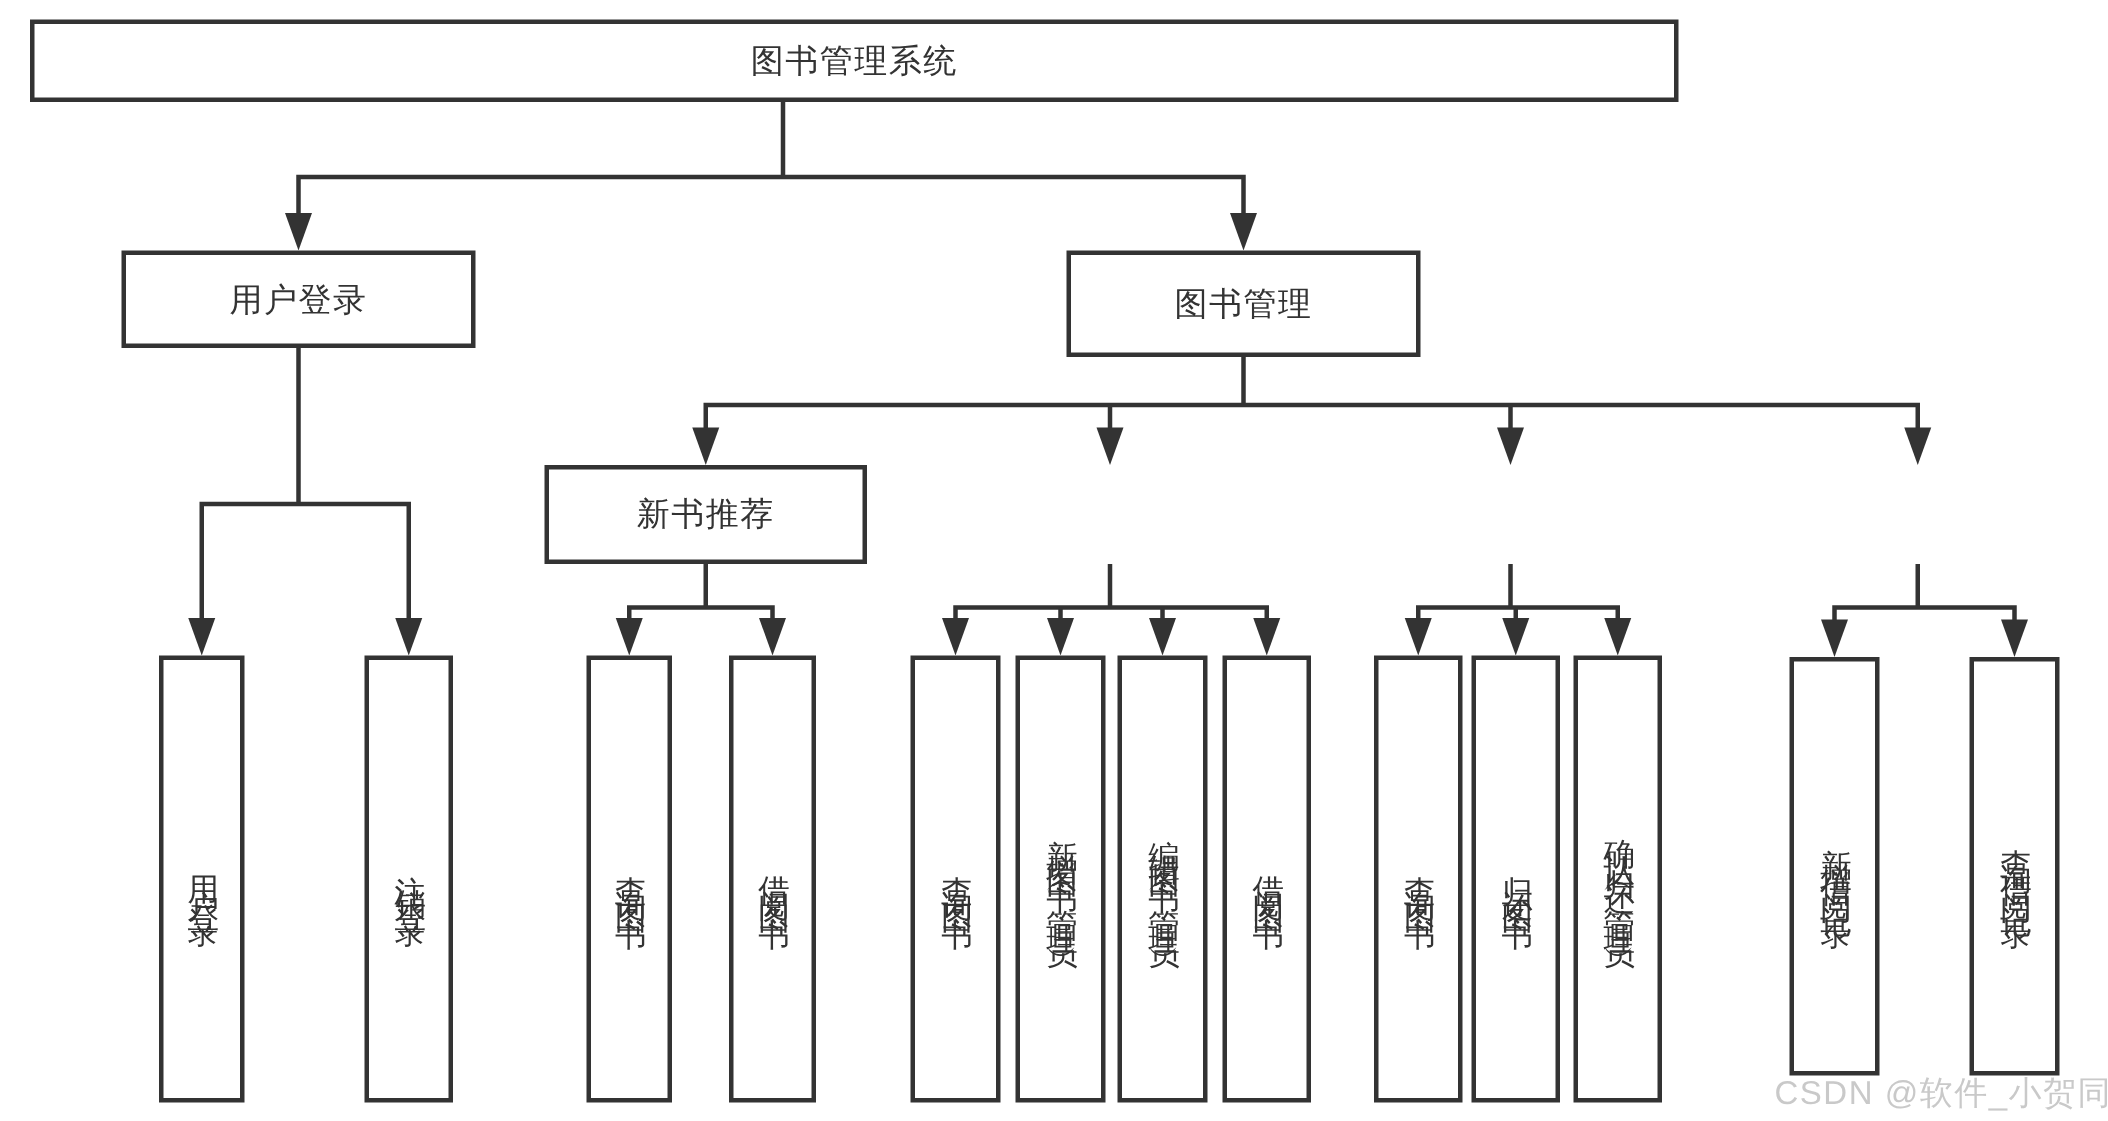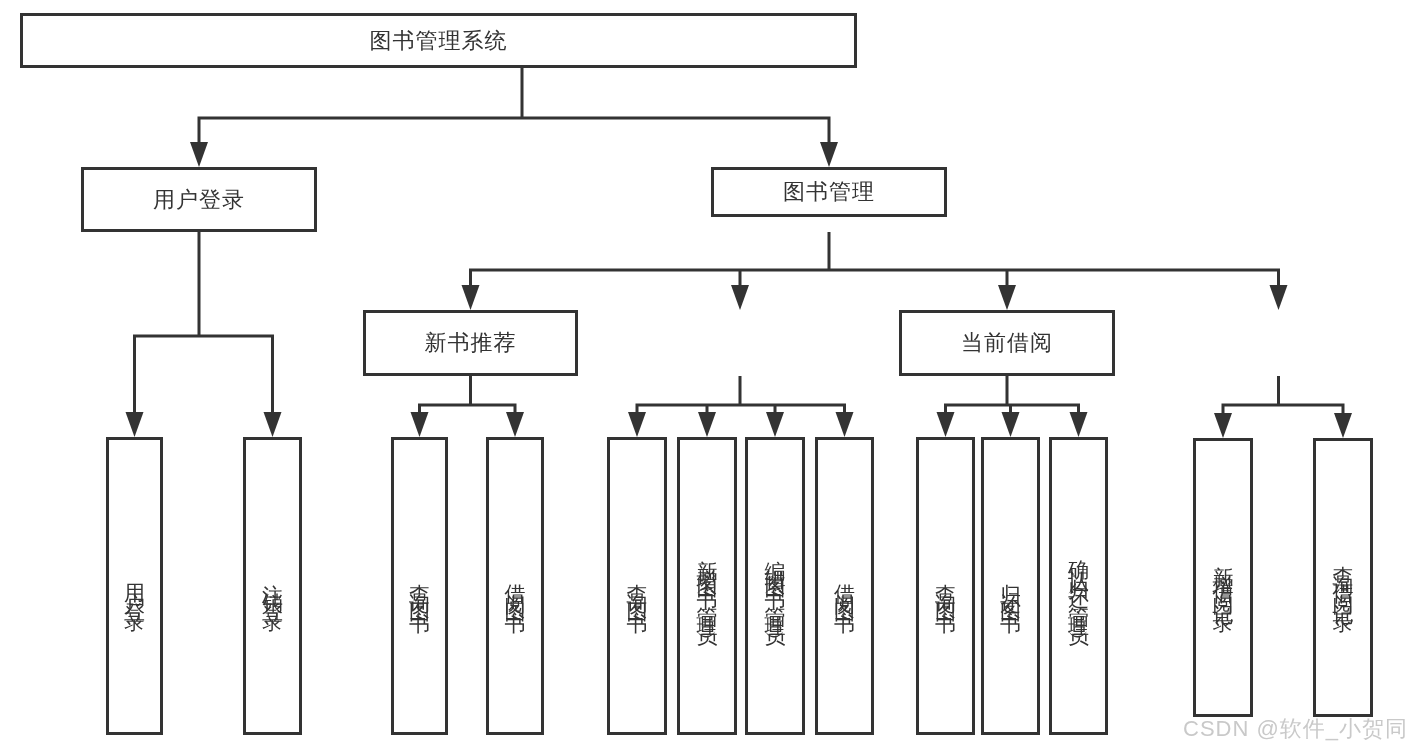--- a/index.html
+++ b/index.html
@@ -97,36 +97,33 @@
       <polygon points="766,412 784,412 775,437"></polygon>
       <polygon points="835.5,412 853.5,412 844.5,437"></polygon>
       <polygon points="936.5,412 954.5,412 945.5,437"></polygon>
       <polygon points="1001.5,412 1019.5,412 1010.5,437"></polygon>
       <polygon points="1069.5,412 1087.5,412 1078.5,437"></polygon>
       <polygon points="1214,413 1232,413 1223,438"></polygon>
       <polygon points="1334,413 1352,413 1343,438"></polygon>
     </g>
   </svg>
 
-  <div class="hnode" style="left:20px; top:13px; width:837px; height:55px;">
+  <div class="hnode" style="left:20px; top:13px; width:1099px; height:55px;">
     <span>图书管理系统</span>
   </div>
 
   <div class="hnode" style="left:81px; top:167px; width:236px; height:65px;">
     <span>用户登录</span>
   </div>
-  <div class="hnode" style="left:711px; top:167px; width:236px; height:50px;">
+  <div class="hnode" style="left:711px; top:167px; width:236px; height:71px;">
     <span>图书管理</span>
   </div>
 
   <div class="hnode" style="left:363px; top:310px; width:215px; height:66px;text-align:center;">
     <span>新书推荐</span>
-  </div>
-  <div class="hnode" style="left:899px; top:310px; width:216px; height:66px;">
-    <span>当前借阅</span>
   </div>
 
   <div class="vnode" style="left:106px; top:437px; width:57px; height:298px;">
     <span class="vtext">用户登录</span>
   </div>
   <div class="vnode" style="left:243px; top:437px; width:59px; height:298px;">
     <span class="vtext">注销登录</span>
   </div>
 
   <div class="vnode" style="left:391px; top:437px; width:57px; height:298px;">

